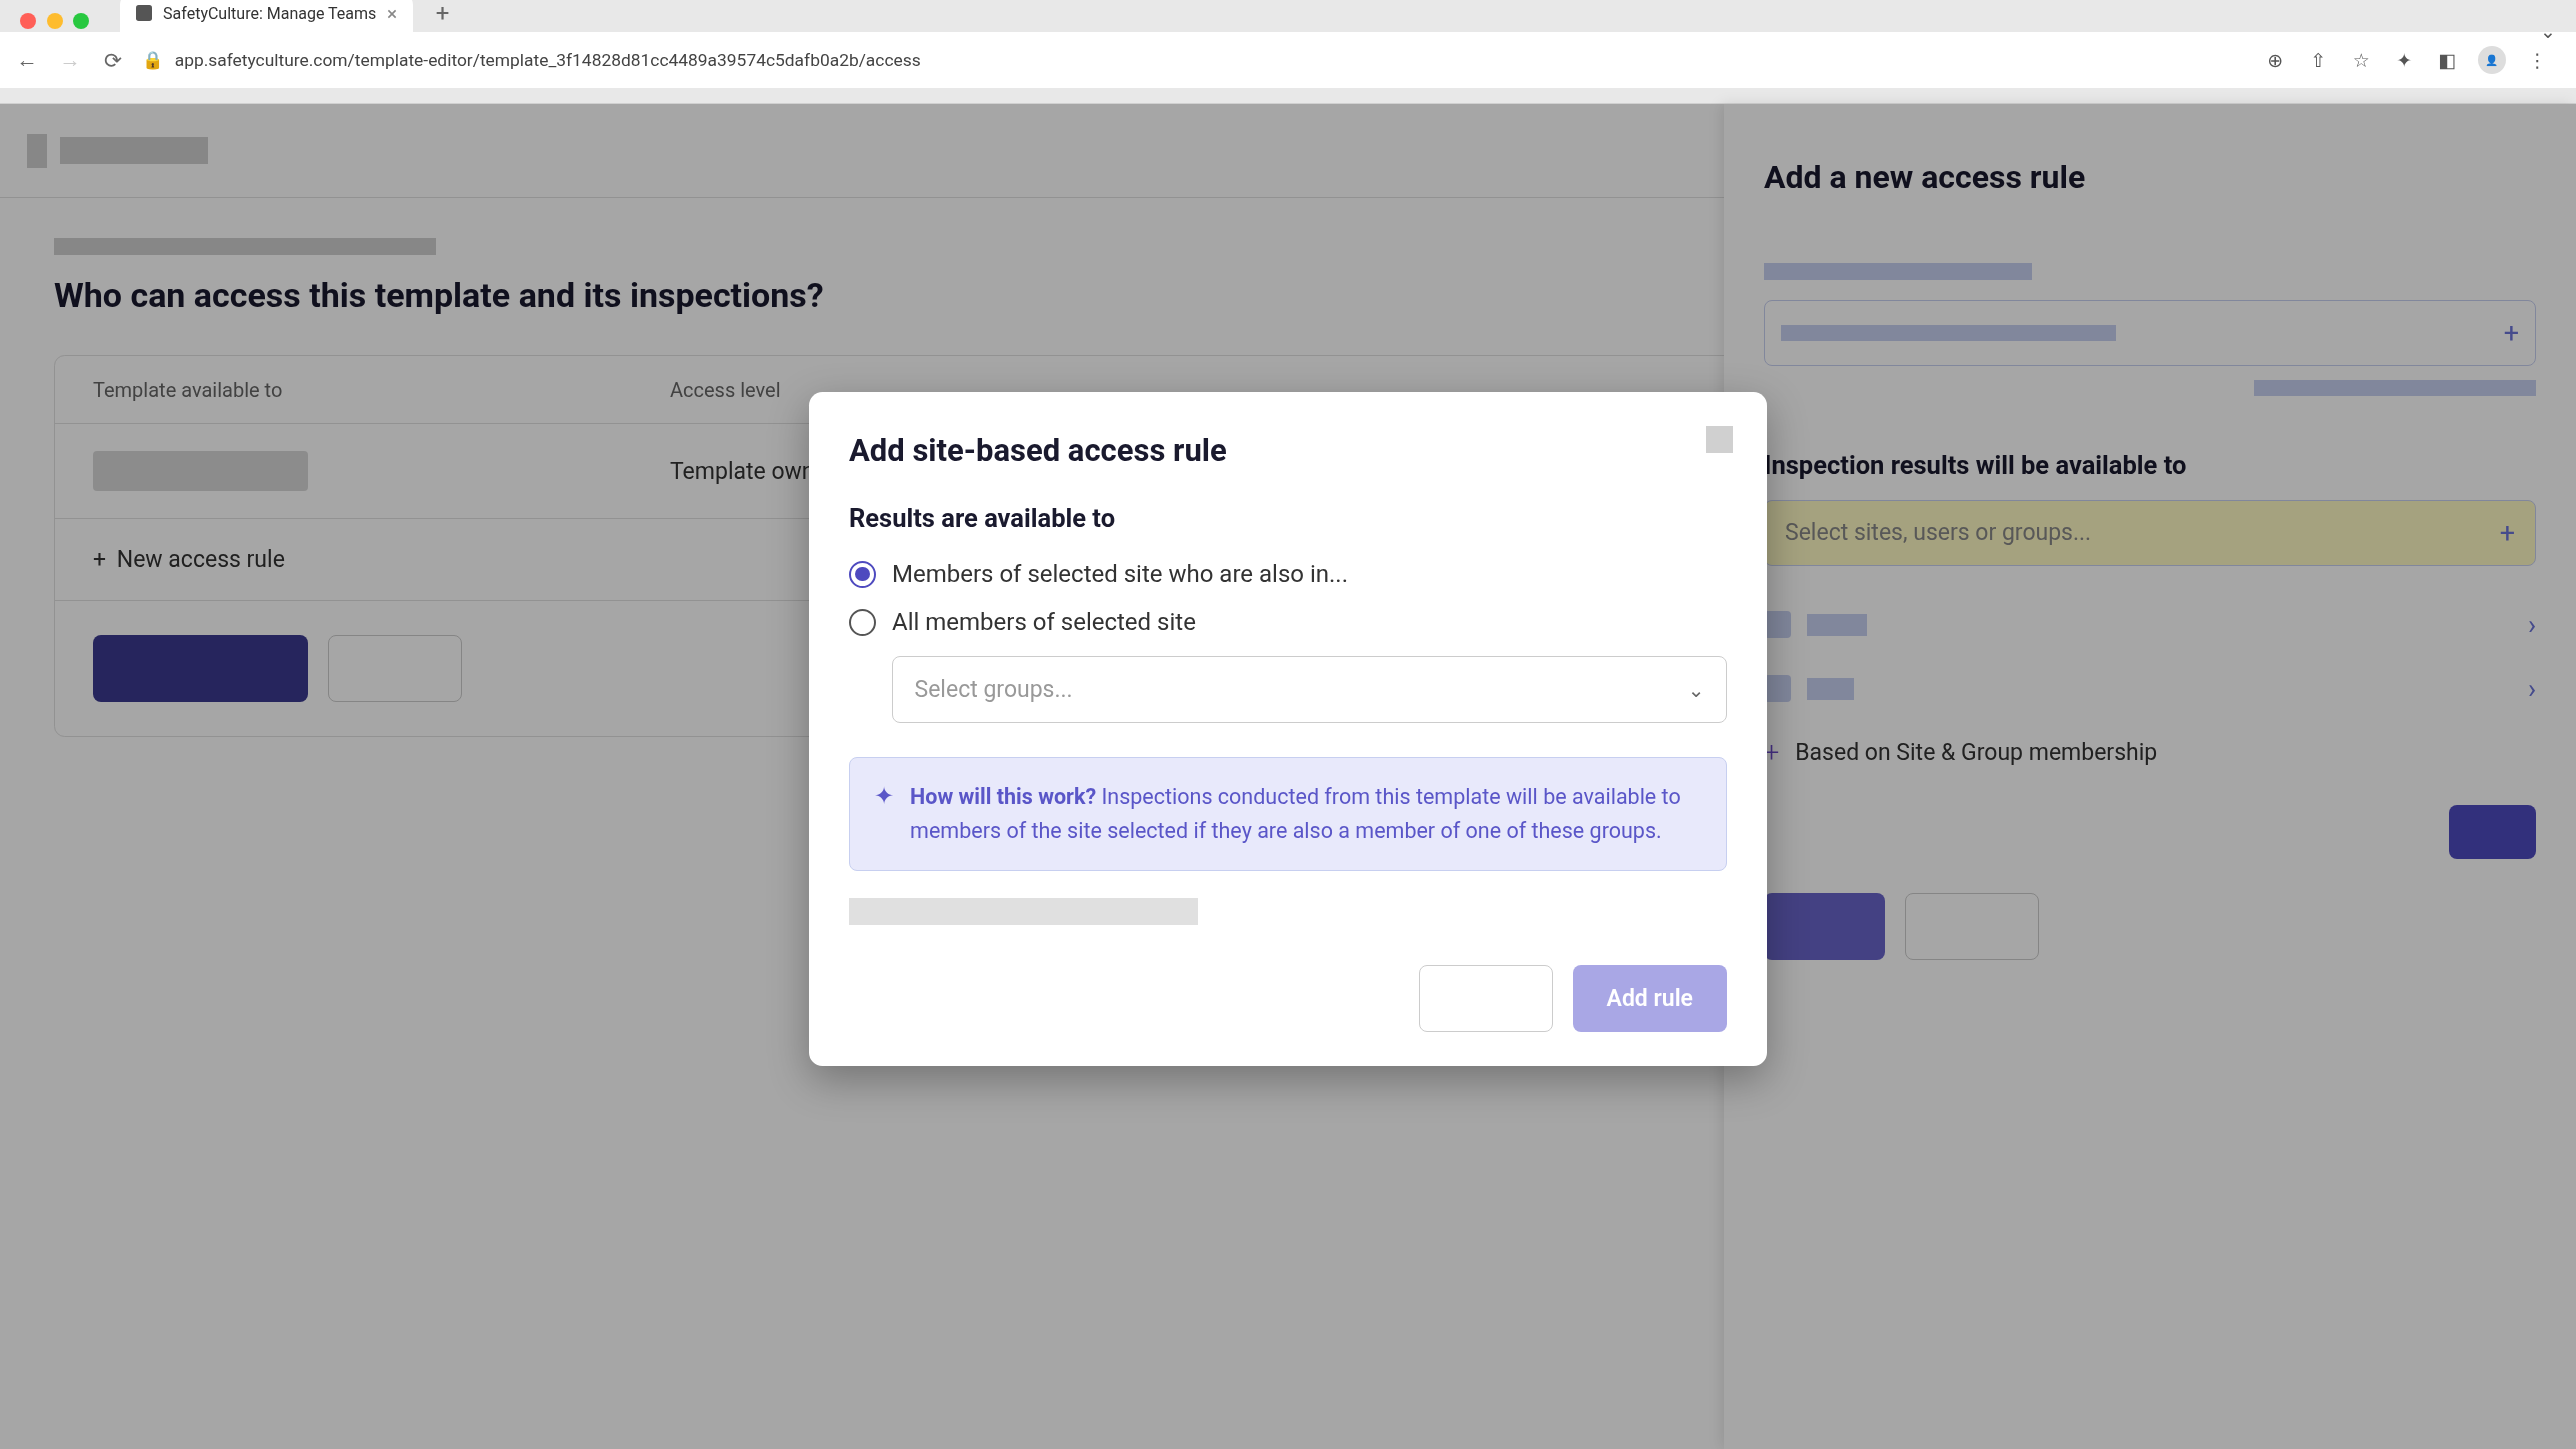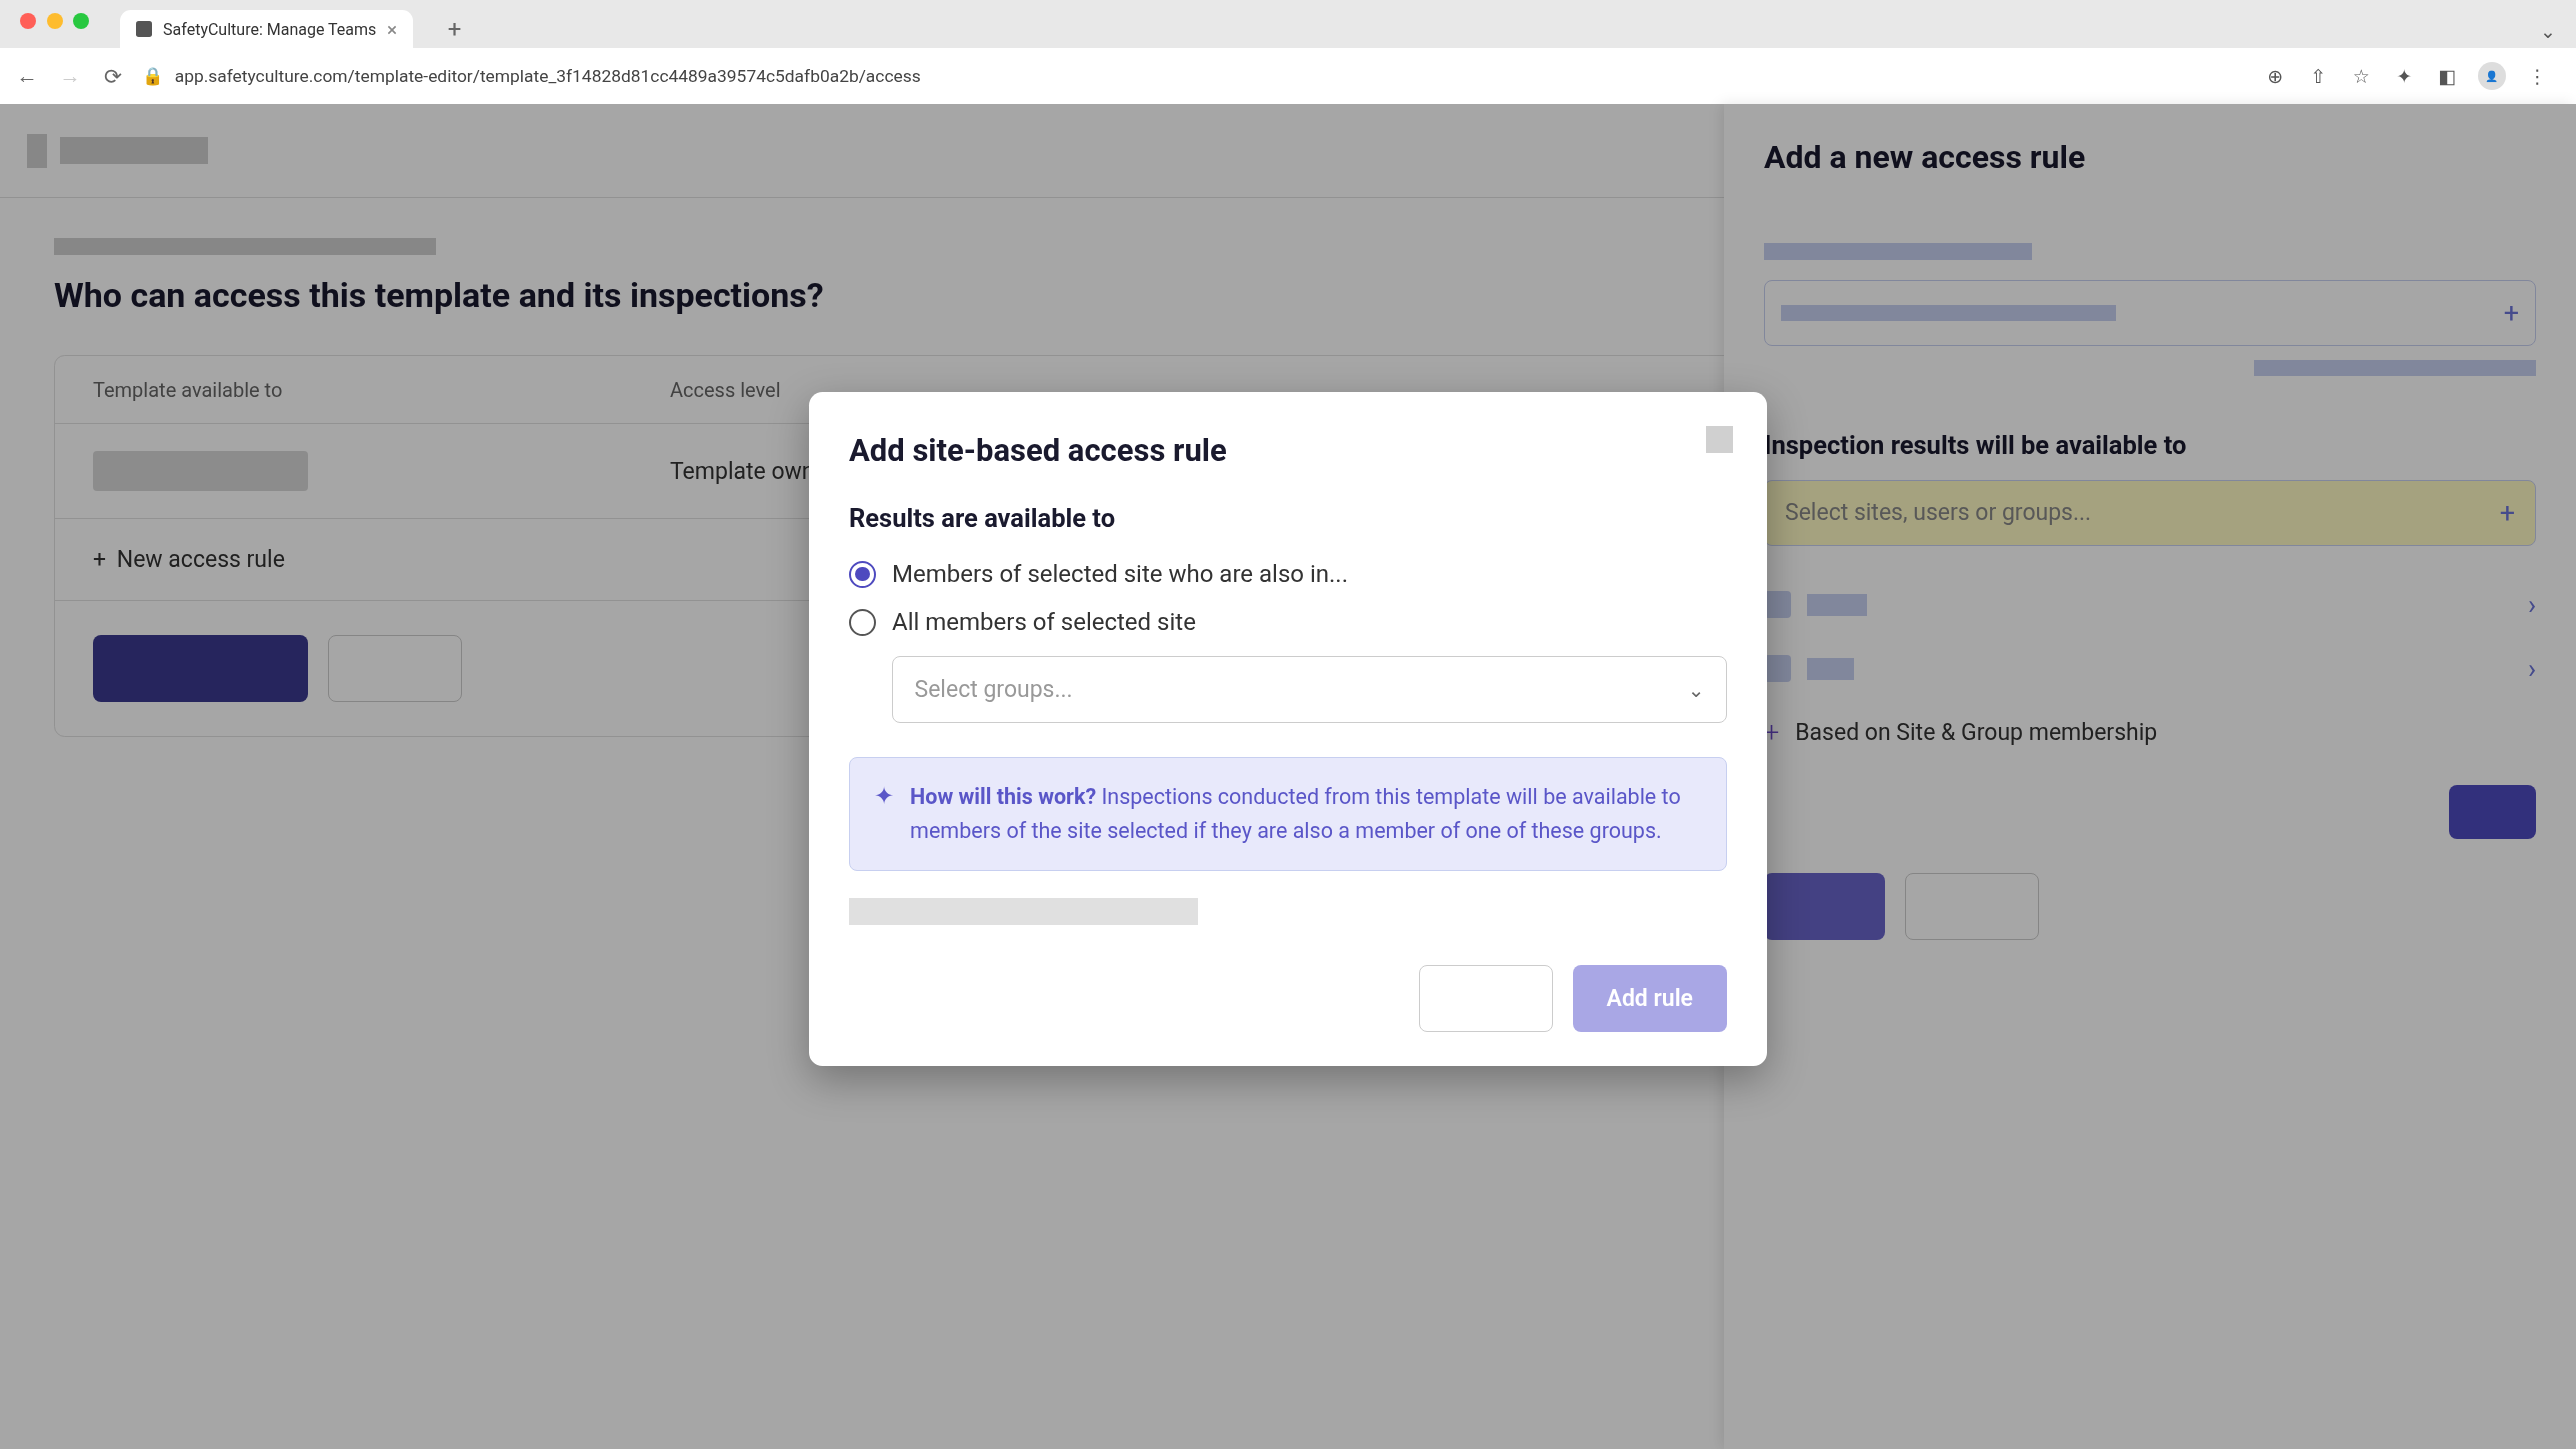--- a/index.html
+++ b/index.html
@@ -1,20 +1,20 @@
 <!DOCTYPE html>
 <html style="font-size:10.7px"><head>
 <meta charset="utf-8">
 <style>
 * { margin: 0; padding: 0; box-sizing: border-box; font-family: -apple-system, BlinkMacSystemFont, "Segoe UI", Roboto, sans-serif; }
 body { background: #f0f0f0; width: 2576px; height: 1449px; overflow: hidden; transform-origin: top left; }
 
 
 .browser-chrome { background: #e8e8e8; height: 104px; border-bottom: 0.7px solid #d0d0d0; }
-.tab-bar { height: 48px; display: flex; align-items: flex-end; padding-left: 13.4px; gap: 24px; }
+.tab-bar { height: 32px; display: flex; align-items: flex-end; padding-left: 13.4px; gap: 12px; }
 .window-controls { display: flex; gap: 10.7px; padding: 13.4px 20px 0 20px; position: absolute; }
 .win-dot { width: 16px; height: 16px; border-radius: 50%; }
 .win-red { background: #ff5f57; }
 .win-yellow { background: #febc2e; }
 .win-green { background: #28c840; }
 .tab { background: #fff; border-radius: 10.7px 10.7px 0 0; padding: 8px 16px; display: flex; align-items: center; gap: 10.7px; margin-left: 107px; font-size: 16px; color: #333; height: 38px; min-width: 268px; }
 .tab-favicon { width: 16px; height: 16px; background: #555; border-radius: 2.7px; }
 .tab-close { color: #888; font-size: 19px; margin-left: auto; cursor: pointer; }
 .new-tab { font-size: 24px; color: #666; padding: 5.4px 10.7px; cursor: pointer; }
 .addr-bar { background: #fff; height: 56px; display: flex; align-items: center; padding: 0 13.4px; gap: 16px; }
@@ -51,21 +51,21 @@
 .table-row { display: flex; align-items: center; padding: 27px 38px; border-bottom: 1.3px solid #e0e0e0; }
 .row-ph { width: 215px; height: 40px; background: #d8d8d8; border-radius: 4px; }
 .row-level { font-size: 23px; color: #333; }
 .new-rule-row { padding: 27px 38px; border-bottom: 1.3px solid #e0e0e0; }
 .new-rule-btn { display: inline-flex; align-items: center; gap: 10.7px; font-size: 23px; color: #333; }
 .footer-row { padding: 34px 38px; display: flex; gap: 20px; }
 .btn-primary-ph { width: 215px; height: 67px; background: #3b3a8f; border-radius: 8px; }
 .btn-secondary-ph { width: 134px; height: 67px; background: #fff; border: 1.3px solid #ccc; border-radius: 8px; }
 
 
-.side-panel { position: absolute; right: 0; top: 0; width: 852px; height: 100%; background: #fff; box-shadow: -2.7px 0 13.4px rgba(0,0,0,0.1); padding: 34px 40px; }
+.side-panel { position: absolute; right: 0; top: 0; width: 852px; height: 100%; background: #fff; box-shadow: -2.7px 0 13.4px rgba(0,0,0,0.1); padding: 54px 40px; }
 .side-title { font-size: 32px; font-weight: 700; color: #1a1a2e; margin-bottom: 67px; }
 .side-subtitle-ph { width: 268px; height: 17.4px; background: #c7cff0; margin-bottom: 20px; }
 .side-input { border: 1.3px solid #c7cff0; border-radius: 8px; padding: 16px; display: flex; align-items: center; margin-bottom: 13.4px; }
 .side-input-ph { width: 335px; height: 16px; background: #c7cff0; }
 .side-input-plus { margin-left: auto; color: #6b73d8; font-size: 27px; }
 .side-link-ph { width: 282px; height: 16px; background: #c7cff0; margin-left: auto; margin-bottom: 54px; }
 .section-heading { font-size: 25.5px; font-weight: 700; color: #1a1a2e; margin-bottom: 20px; }
 .select-sites { border: 1.3px solid #c7cff0; border-radius: 8px; padding: 16px 20px; display: flex; align-items: center; font-size: 23px; color: #888; margin-bottom: 27px; background: #fef9c3; }
 .row-item { display: flex; align-items: center; padding: 16px 0; gap: 16px; }
 .row-item .icon-ph { width: 27px; height: 27px; background: #c7cff0; border-radius: 4px; }

